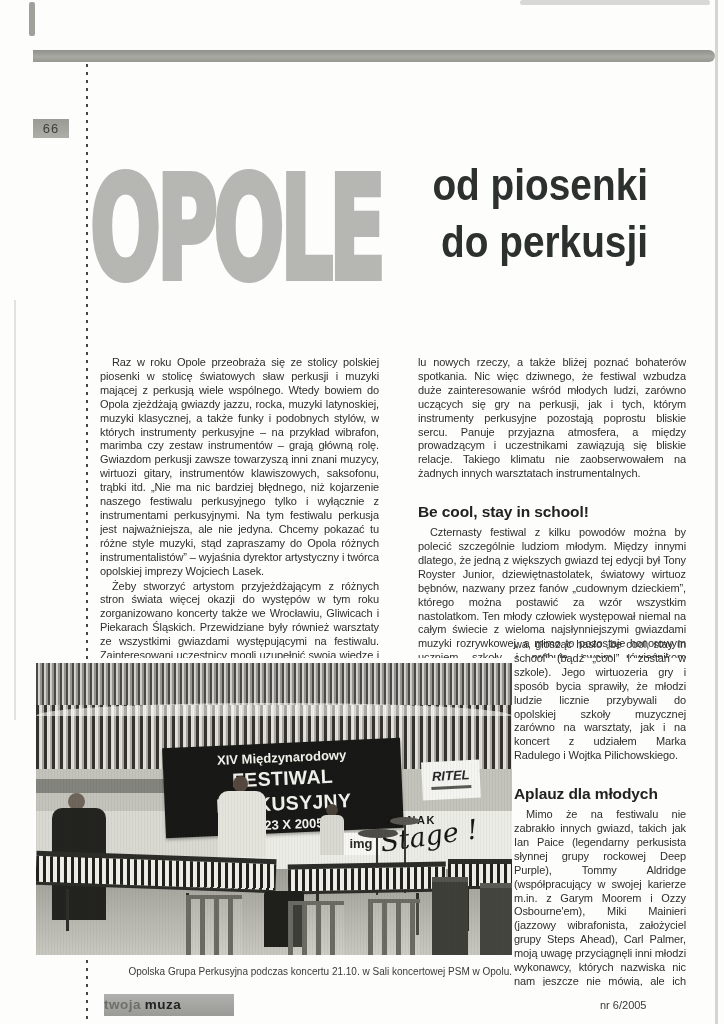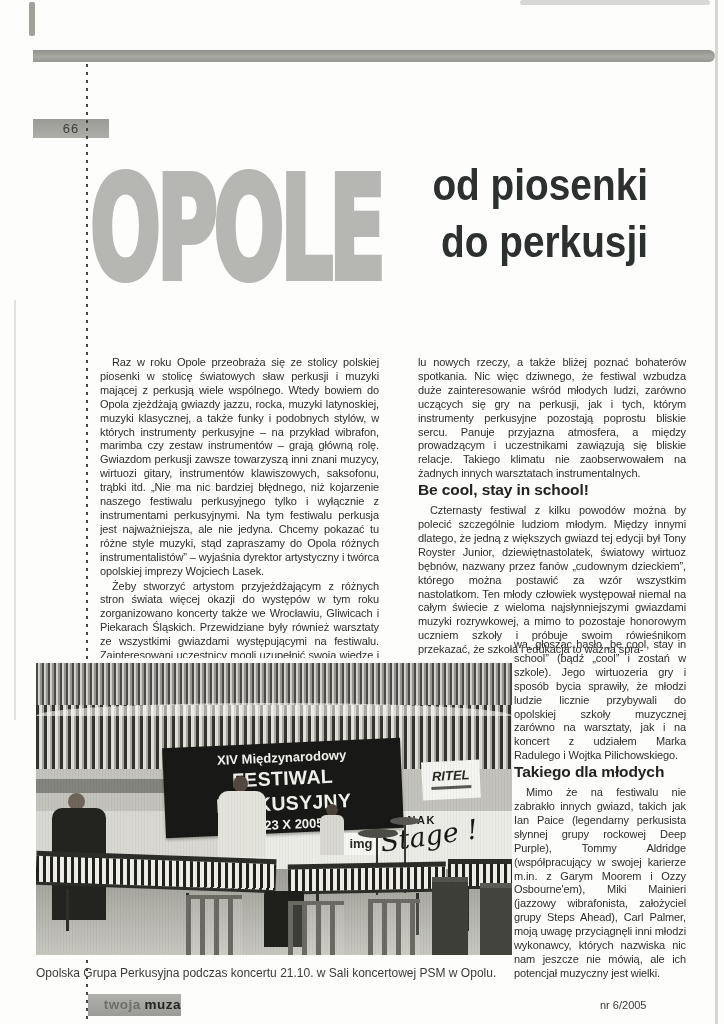--- a/index.html
+++ b/index.html
@@ -9,21 +9,21 @@
   
   .top-bar { position:absolute; left:33px; top:50px; width:682px; height:12px;
              background:linear-gradient(180deg,#8f8f8b,#a9a9a4 55%,#97978f); border-radius:0 7px 7px 0; }
   .corner-mark { position:absolute; left:29px; top:2px; width:6px; height:34px; background:#55554f; opacity:.55; border-radius:2px; }
   .top-smudge { position:absolute; left:520px; top:0; width:190px; height:5px; background:#b3b3ae; opacity:.5; border-radius:3px; }
   .edge-right { position:absolute; right:6px; top:0; width:3px; height:100%; background:#ccccc6; opacity:.8; }
   .edge-streak { position:absolute; left:14px; top:300px; width:2px; height:420px; background:#e3e3de; }
   .dotted-rule { position:absolute; left:86px; top:64px; width:2px; height:960px;
                  background:repeating-linear-gradient(180deg,#454542 0 2.6px,transparent 2.6px 8px); z-index:1; }
 
-  .page-tab { position:absolute; left:33px; top:119px; width:76px; height:19px;
+  .page-tab { position:absolute; left:33px; top:119px; width:36px; height:19px;
               background:linear-gradient(180deg,#9b9b96,#aeaea8); color:#3d3d3a; font-size:13px;
               text-align:center; line-height:19px; letter-spacing:1px; }
 
   .author { position:absolute; left:360px; top:90px; width:340px; text-align:right;
             font-size:13.5px; letter-spacing:5px; color:#3a3a38; }
 
   
   .opole { position:absolute; left:90px; top:146px; font-family:"DejaVu Sans", sans-serif;
            font-weight:700; font-size:95px; letter-spacing:-5px; color:#b6b6b3;
            -webkit-text-stroke:4px #b6b6b3; transform:scale(0.88,1.5); transform-origin:top left; white-space:nowrap; }
@@ -34,21 +34,21 @@
   .lead { position:absolute; left:100px; top:290px; width:596px; font-size:15px;
           line-height:20.5px; color:#1d1d1b; }
 
   
   .body-text { font-size:11px; line-height:13.9px; color:#2e2e2c; text-align:justify; letter-spacing:-0.1px; }
   .col-left  { position:absolute; left:100px; top:356px; width:279px; height:302px; overflow:hidden; }
   .col-right-wide   { position:absolute; left:418px; top:356px; width:268px; height:302px; overflow:hidden; }
   .col-right-narrow { position:absolute; left:514px; top:638px; width:172px; height:348px; overflow:hidden; }
   .para-indent { text-indent:12px; }
   .para-gap { margin-top:1px; }
-  .sect-head { font-size:15.5px; font-weight:700; color:#222220; margin:2px 0 7px; text-align:left; text-indent:0; }
+  .sect-head { font-size:15.5px; font-weight:700; color:#222220; margin:24px 0 7px; text-align:left; text-indent:0; }
 
   
   .photo { position:absolute; left:36px; top:663px; width:476px; height:292px; background:#cfcfc9; overflow:hidden; z-index:5; }
   .photo > div { position:absolute; }
   .pipes-a { left:0; top:0; width:476px; height:66px;
              background:repeating-linear-gradient(90deg,#4c4a46 0 2px,#d6d6cf 2px 4px,#96948e 4px 6px); }
   .pipes-b { left:0; top:42px; width:476px; height:70px;
              background:repeating-linear-gradient(90deg,#35332f 0 3px,#e2e2db 3px 6px,#aba9a2 6px 8px); }
   .pipe-caps { left:0; top:40px; width:476px; height:13px; background:rgba(252,252,246,.6); border-radius:50% 50% 0 0 / 100% 100% 0 0; }
   .wall { left:0; top:106px; width:476px; height:48px; background:#c3c3bc; }
@@ -93,25 +93,25 @@
   .speaker { left:228px; top:228px; width:40px; height:56px; background:#1f1f1b; border-radius:4px 4px 0 0; }
   .chair { height:60px; border-top:4px solid #6b6b64;
            background:repeating-linear-gradient(90deg,#6b6b64 0 5px,rgba(235,235,228,.15) 5px 14px); }
   .chair1 { left:150px; top:232px; width:56px; } .chair2 { left:252px; top:238px; width:56px; }
   .chair3 { left:332px; top:236px; width:52px; }
   .stool1 { left:396px; top:214px; width:36px; height:78px; background:#3f3f3a; border-top:5px solid #55554f; }
   .stool2 { left:444px; top:220px; width:32px; height:72px; background:#45453f; border-top:5px solid #5b5b55; }
   .photo::after { content:""; position:absolute; inset:0;
                   background:repeating-linear-gradient(90deg,rgba(0,0,0,.035) 0 1px,transparent 1px 3px); pointer-events:none; }
 
-  .caption { position:absolute; left:36px; top:966px; width:476px; text-align:left;
-             font-size:12px; color:#3a3a38; }
-
-  .mag-logo { position:absolute; left:88px; top:994px; width:93px; height:22px;
-              background:linear-gradient(180deg,#b0b0ac,#9a9a96); text-align:right; line-height:22px;
+  .caption { position:absolute; left:36px; top:966px; width:476px; text-align:right;
+             font-size:10px; color:#3a3a38; }
+
+  .mag-logo { position:absolute; left:104px; top:994px; width:130px; height:22px;
+              background:linear-gradient(180deg,#b0b0ac,#9a9a96); text-align:left; line-height:22px;
               font-size:13.5px; z-index:2; }
   .mag-logo .lt { color:#6f6f6a; font-weight:700; letter-spacing:.5px; }
   .mag-logo .dk { color:#232321; font-weight:700; letter-spacing:.5px; }
   .issue { position:absolute; left:600px; top:999px; width:96px; font-size:11px; color:#3a3a38; }
 </style>
 </head>
 <body>
 
 <div class="page">
 
@@ -137,21 +137,21 @@
   </div>
 
   <div class="col-right-wide body-text">
     <p>lu nowych rzeczy, a także bliżej poznać bohaterów spotkania. Nic więc dziwnego, że festiwal wzbudza duże zainteresowanie wśród młodych ludzi, zarówno uczących się gry na perkusji, jak i tych, którym instrumenty perkusyjne pozostają poprostu bliskie sercu. Panuje przyjazna atmosfera, a między prowadzącym i uczestnikami zawiązują się bliskie relacje. Takiego klimatu nie zaobserwowałem na żadnych innych warsztatach instrumentalnych.</p>
     <h2 class="sect-head">Be cool, stay in school!</h2>
     <p class="para-indent">Czternasty festiwal z kilku powodów można by polecić szczególnie ludziom młodym. Między innymi dlatego, że jedną z większych gwiazd tej edycji był Tony Royster Junior, dziewiętnastolatek, światowy wirtuoz bębnów, nazwany przez fanów „cudownym dzieckiem”, którego można postawić za wzór wszystkim nastolatkom. Ten młody człowiek występował niemal na całym świecie z wieloma najsłynniejszymi gwiazdami muzyki rozrywkowej, a mimo to pozostaje honorowym uczniem szkoły i próbuje swoim rówieśnikom przekazać, że szkoła i edukacja to ważna spra-</p>
   </div>
 
   <div class="col-right-narrow body-text">
     <p>wa, głosząc hasło „be cool, stay in school” (bądź „cool” i zostań w szkole). Jego wirtuozeria gry i sposób bycia sprawiły, że młodzi ludzie licznie przybywali do opolskiej szkoły muzycznej zarówno na warsztaty, jak i na koncert z udziałem Marka Radulego i Wojtka Pilichowskiego.</p>
-    <h2 class="sect-head">Takiego dla młodych</h2>
+    <h2 class="sect-head">Aplauz dla młodych</h2>
     <p class="para-indent">Mimo że na festiwalu nie zabrakło innych gwiazd, takich jak Ian Paice (legendarny perkusista słynnej grupy rockowej Deep Purple), Tommy Aldridge (współpracujący w swojej karierze m.in. z Garym Moorem i Ozzy Osbourne'em), Miki Mainieri (jazzowy wibrafonista, założyciel grupy Steps Ahead), Carl Palmer, moją uwagę przyciągnęli inni młodzi wykonawcy, których nazwiska nic nam jeszcze nie mówią, ale ich potencjał muzyczny jest wielki.</p>
   </div>
 
   <div class="photo">
     <div class="pipes-a"></div>
     <div class="pipes-b"></div>
     <div class="pipe-caps"></div>
     <div class="wall"></div>
     <div class="wall-band"></div>
     <div class="strip"></div>

